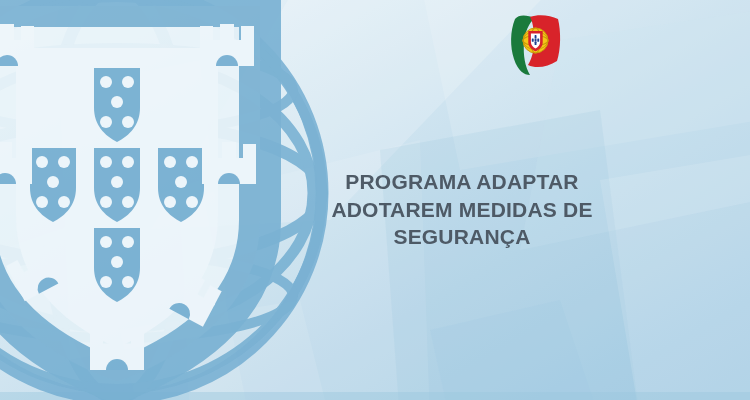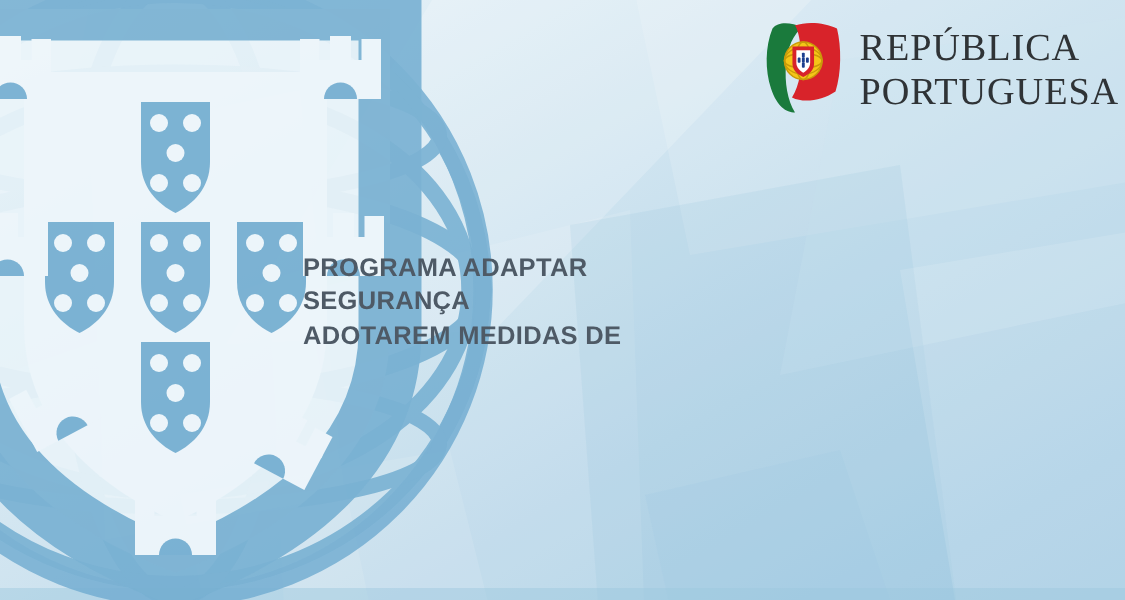--- a/index.html
+++ b/index.html
@@ -68,23 +68,23 @@
     white-space: nowrap;
   }
   .logo-words span.l2 { margin-top: 3px; }
 
   
   .headline {
     position: absolute;
     right: 28px;
     top: 168px;
     width: 520px;
-    text-align: left;
+    text-align: center;
     color: #4e5a66;
-    font-size: 17px;
+    font-size: 21px;
     font-weight: bold;
     letter-spacing: 0.2px;
     line-height: 1.31;
   }
   .headline .ln { display: block; white-space: nowrap; }
 </style>
 </head>
 <body>
 
 <div id="banner">
@@ -261,25 +261,21 @@
 
         <g fill="#1d3f8f">
           <rect x="-0.9" y="-5.4" width="1.9" height="3.4" rx="0.6"></rect>
           <rect x="-0.9" y="1.2" width="1.9" height="3.4" rx="0.6"></rect>
           <rect x="-3.7" y="-2.1" width="1.9" height="3.4" rx="0.6"></rect>
           <rect x="1.8" y="-2.1" width="1.9" height="3.4" rx="0.6"></rect>
           <rect x="-0.9" y="-2.1" width="1.9" height="3.4" rx="0.6"></rect>
         </g>
       </g>
     </svg>
-    <div class="logo-words">
-      <span class="l1">REPÚBLICA</span>
-      <span class="l2">PORTUGUESA</span>
-    </div>
   </div>
 
   <div class="headline">
     <span class="ln">PROGRAMA ADAPTAR</span>
+    <span class="ln">ADOTAREM MEDIDAS DE</span>
     <span class="ln">SEGURANÇA</span>
-    <span class="ln">ADOTAREM MEDIDAS DE</span>
   </div>
 
 </div>
 
 </body></html>

